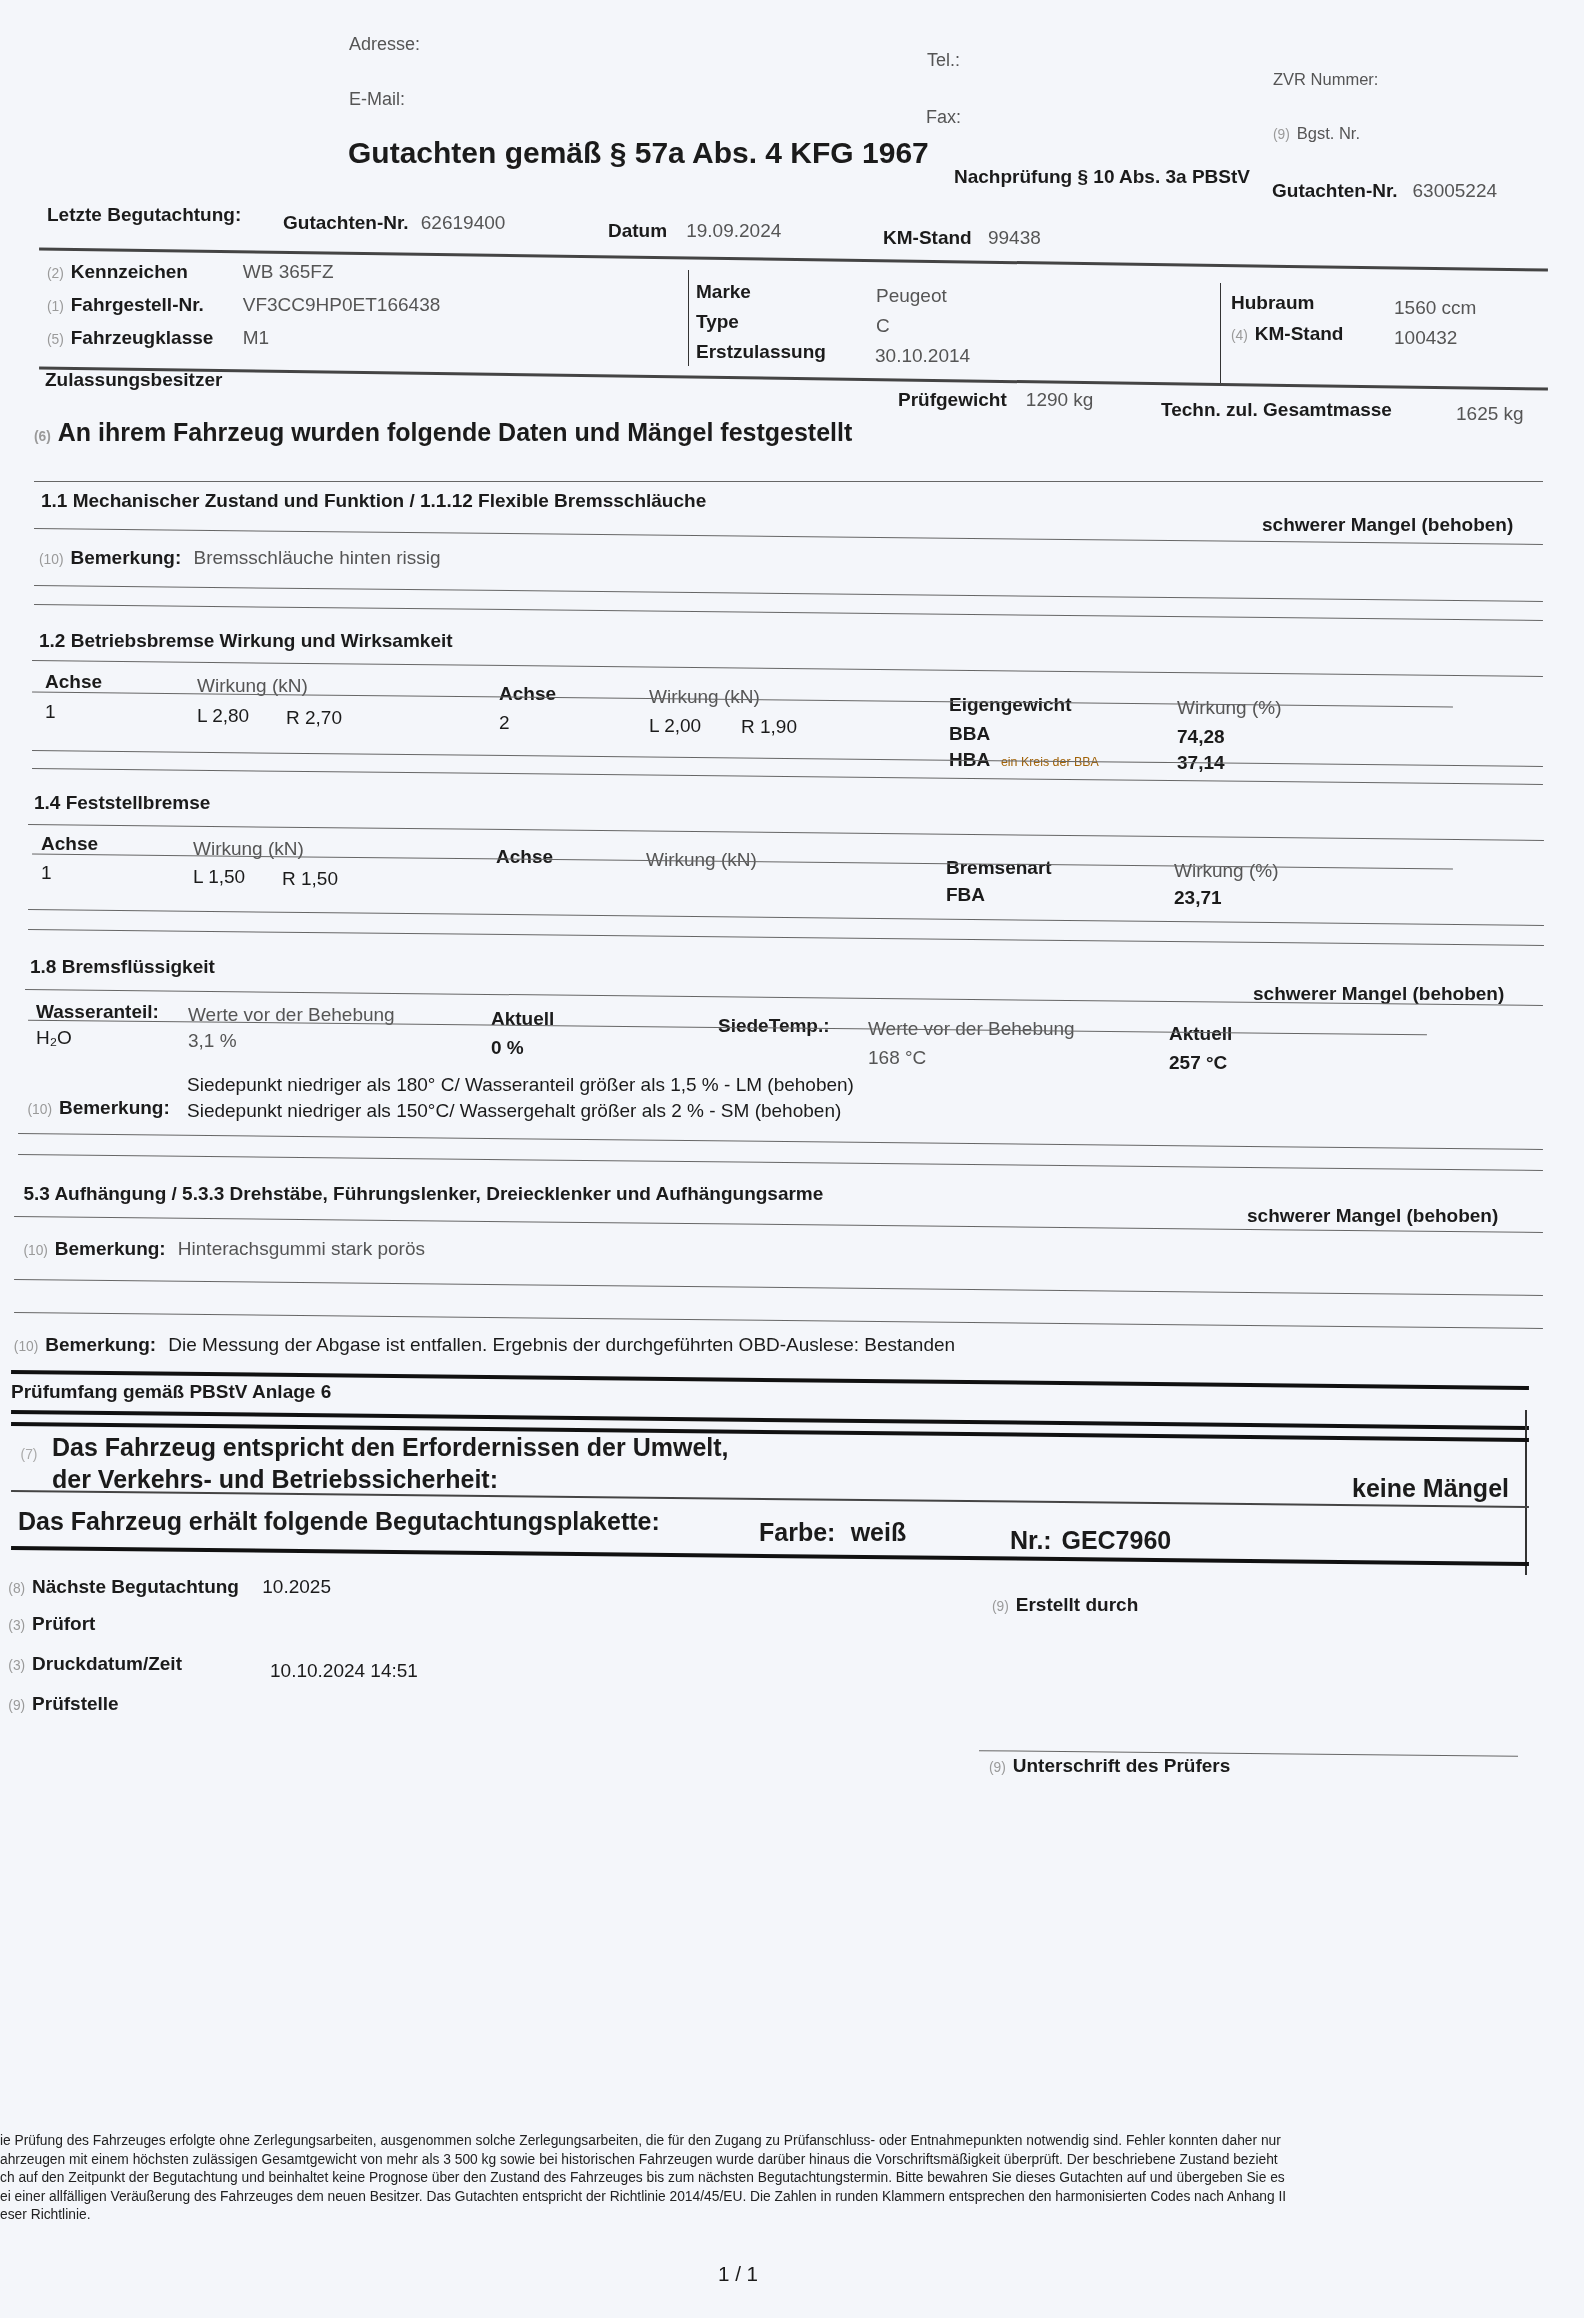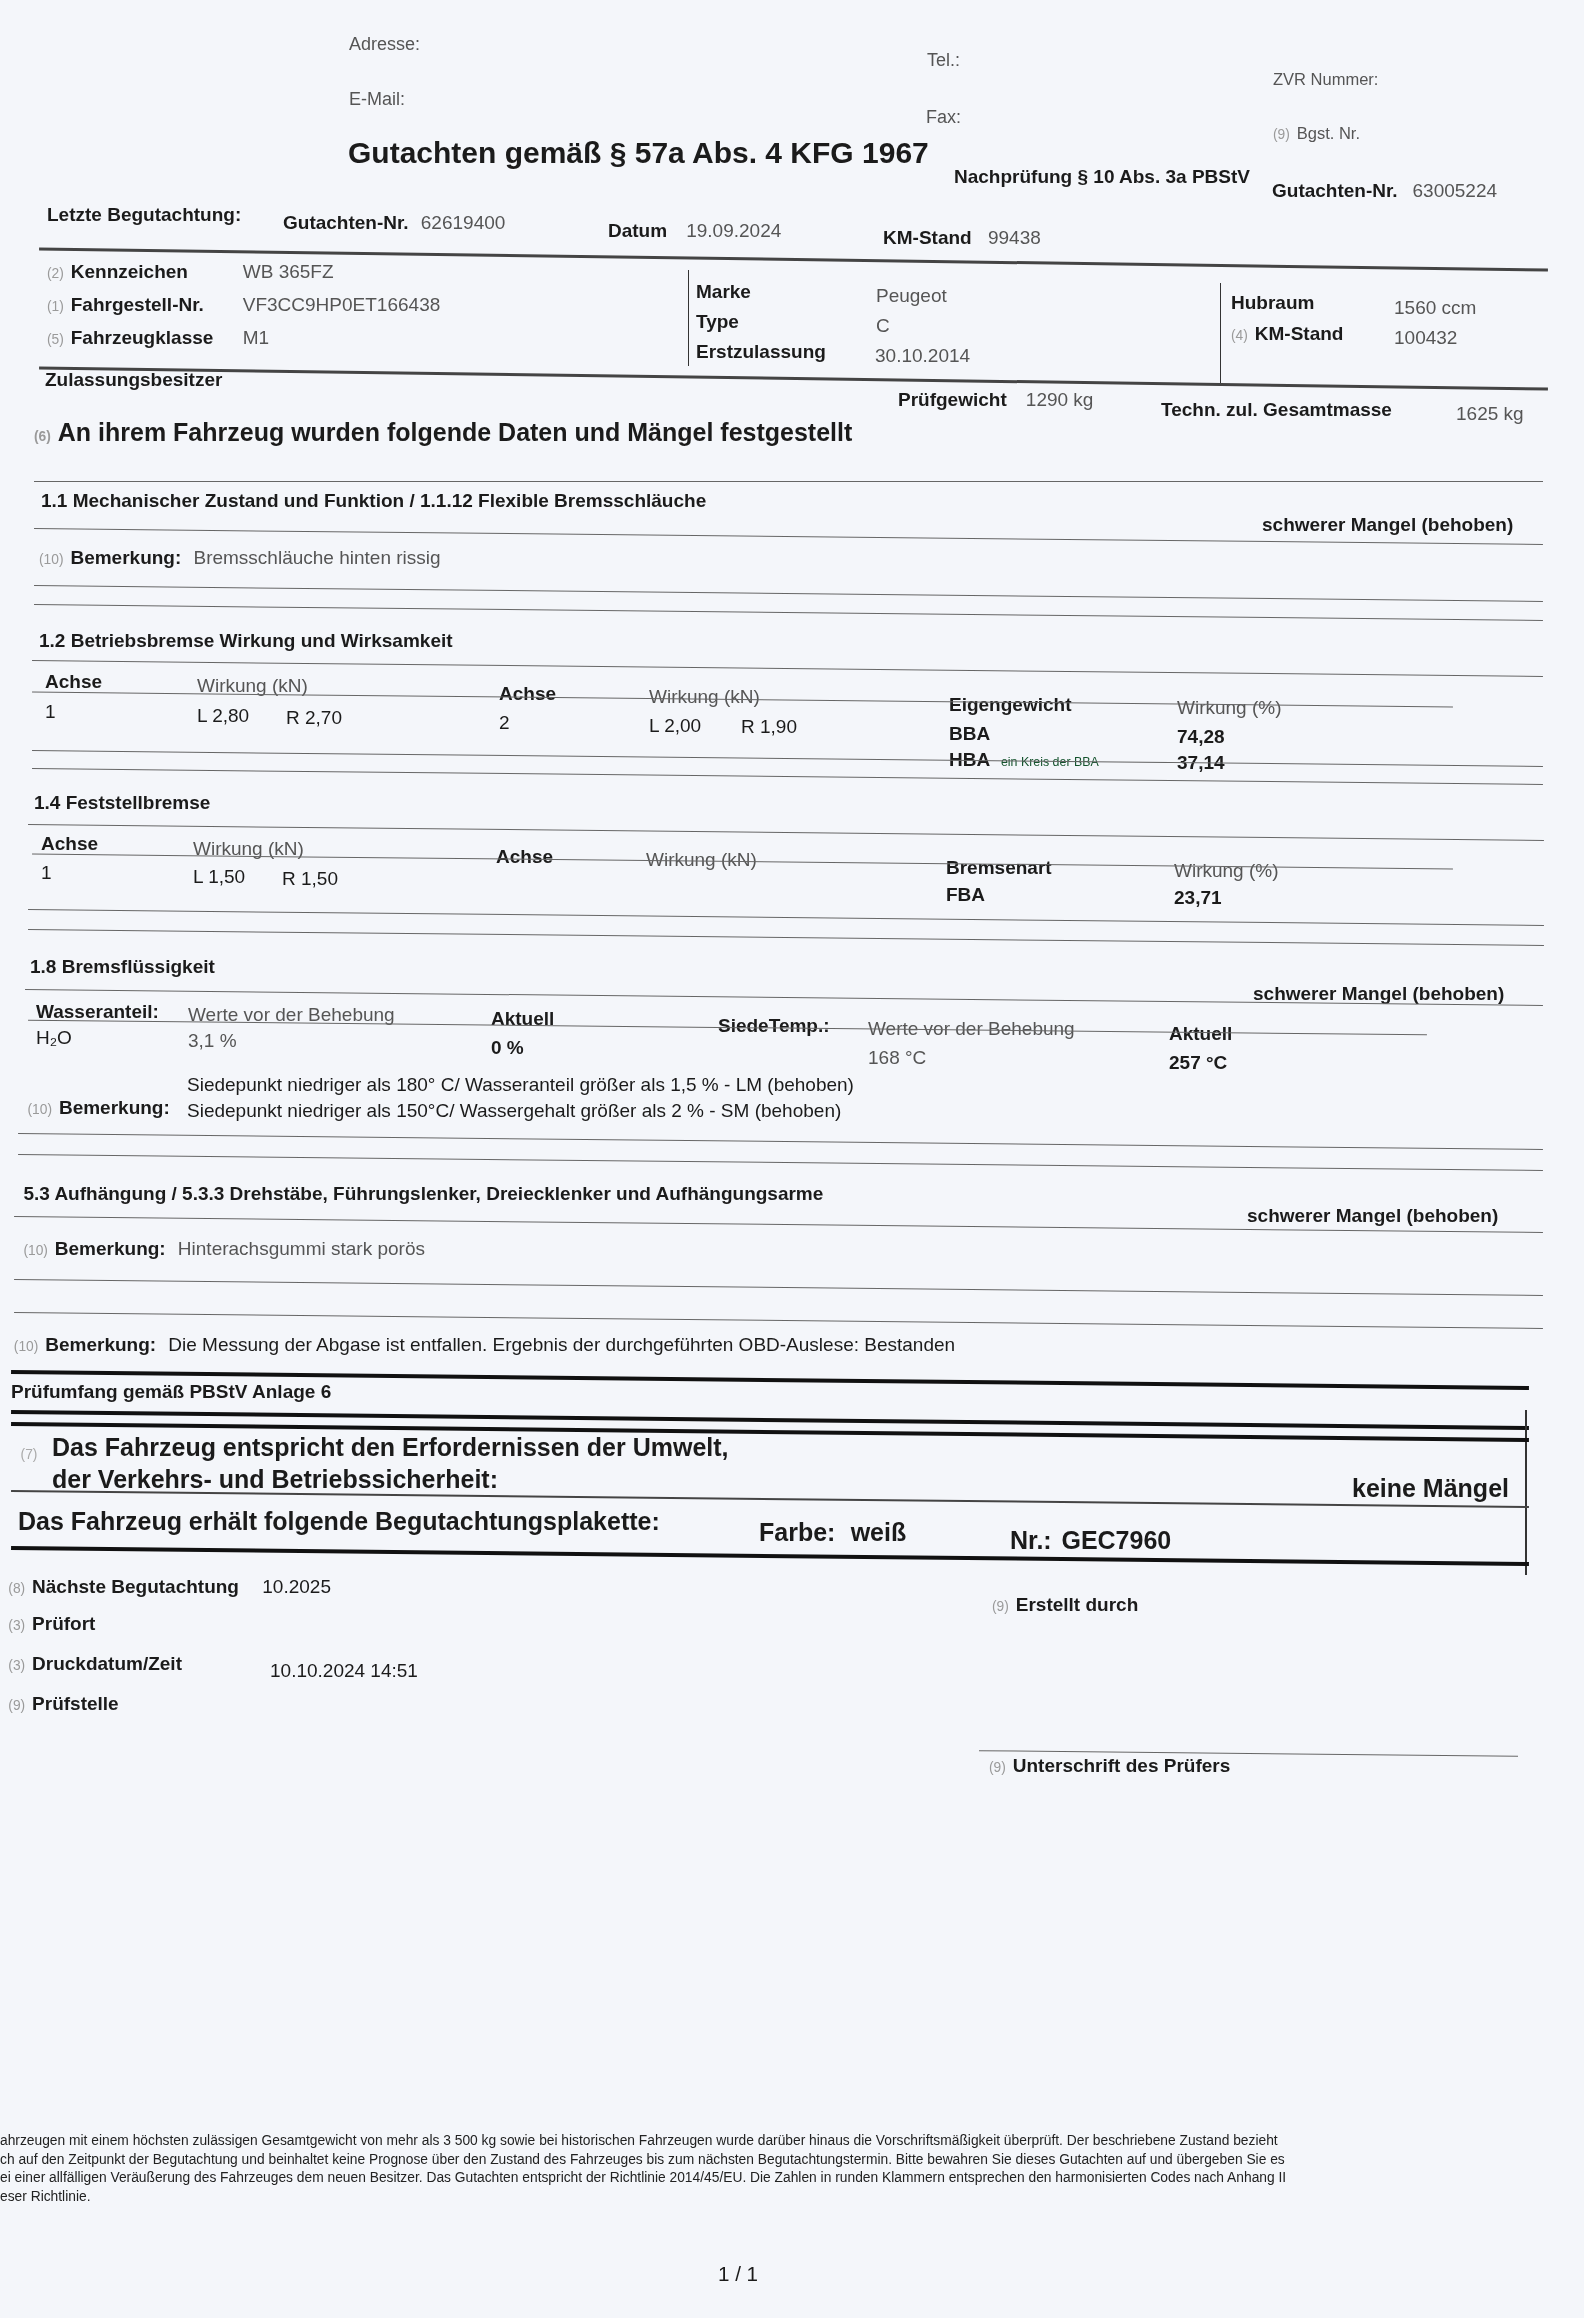--- a/index.html
+++ b/index.html
@@ -119,21 +119,21 @@
 <div class="abs t28" style="left:45px;top:701px;">1</div>
 <div class="abs t28" style="left:197px;top:705px;">L 2,80</div>
 <div class="abs t28" style="left:286px;top:707px;">R 2,70</div>
 <div class="abs t28" style="left:499px;top:712px;">2</div>
 <div class="abs t28" style="left:649px;top:715px;">L 2,00</div>
 <div class="abs t28" style="left:741px;top:716px;">R 1,90</div>
 <div class="abs t28 b" style="left:949px;top:723px;">BBA</div>
 <div class="abs t28 b" style="left:1177px;top:726px;">74,28</div>
 <div class="abs t28" style="left:949px;top:749px;">
   <span class="b">HBA</span>
-  <span style="font-size:12.4px;color:#14532d;margin-left:5.5px;">ein Kreis der BBA</span>
+  <span style="font-size:12.4px;color:#a16207;margin-left:5.5px;">ein Kreis der BBA</span>
 </div>
 <div class="abs t28 b" style="left:1177px;top:752px;">37,14</div>
 <div class="hr thin" style="top:758px;left:32px;transform:rotate(0.6deg);"></div>
 <div class="hr thin" style="top:776px;left:32px;transform:rotate(0.6deg);"></div>
 
 <div class="abs t28 b" style="left:34px;top:792px;">1.4 Feststellbremse</div>
 <div class="hr thin" style="top:832px;left:27.5px;transform:rotate(0.6deg);"></div>
 <div class="abs t28 b" style="left:41px;top:833px;">Achse</div>
 <div class="abs t28 light" style="left:193px;top:838px;">Wirkung (kN)</div>
 <div class="abs t28 b" style="left:496px;top:846px;">Achse</div>
@@ -225,20 +225,21 @@
 </div>
 <div class="abs t28" style="left:992px;top:1594px;">
   <span class="code">(9)</span><span class="b">Erstellt durch</span>
 </div>
 <div class="hr thin" style="top:1753px;left:979px;right:66px;transform:rotate(0.6deg);"></div>
 <div class="abs t28" style="left:989px;top:1755px;">
   <span class="code">(9)</span><span class="b">Unterschrift des Prüfers</span>
 </div>
 
 <div class="abs fine" style="left:0;top:2132px;">
+  <div>ie Prüfung des Fahrzeuges erfolgte ohne Zerlegungsarbeiten, ausgenommen solche Zerlegungsarbeiten, die für den Zugang zu Prüfanschluss- oder Entnahmepunkten notwendig sind. Fehler konnten daher nur</div>
   <div>ahrzeugen mit einem höchsten zulässigen Gesamtgewicht von mehr als 3 500 kg sowie bei historischen Fahrzeugen wurde darüber hinaus die Vorschriftsmäßigkeit überprüft. Der beschriebene Zustand bezieht</div>
   <div>ch auf den Zeitpunkt der Begutachtung und beinhaltet keine Prognose über den Zustand des Fahrzeuges bis zum nächsten Begutachtungstermin. Bitte bewahren Sie dieses Gutachten auf und übergeben Sie es</div>
   <div>ei einer allfälligen Veräußerung des Fahrzeuges dem neuen Besitzer. Das Gutachten entspricht der Richtlinie 2014/45/EU. Die Zahlen in runden Klammern entsprechen den harmonisierten Codes nach Anhang II</div>
   <div>eser Richtlinie.</div>
 </div>
 
 <div class="abs t30" style="left:718px;top:2262px;">1 / 1</div>
 
 
 </body></html>

